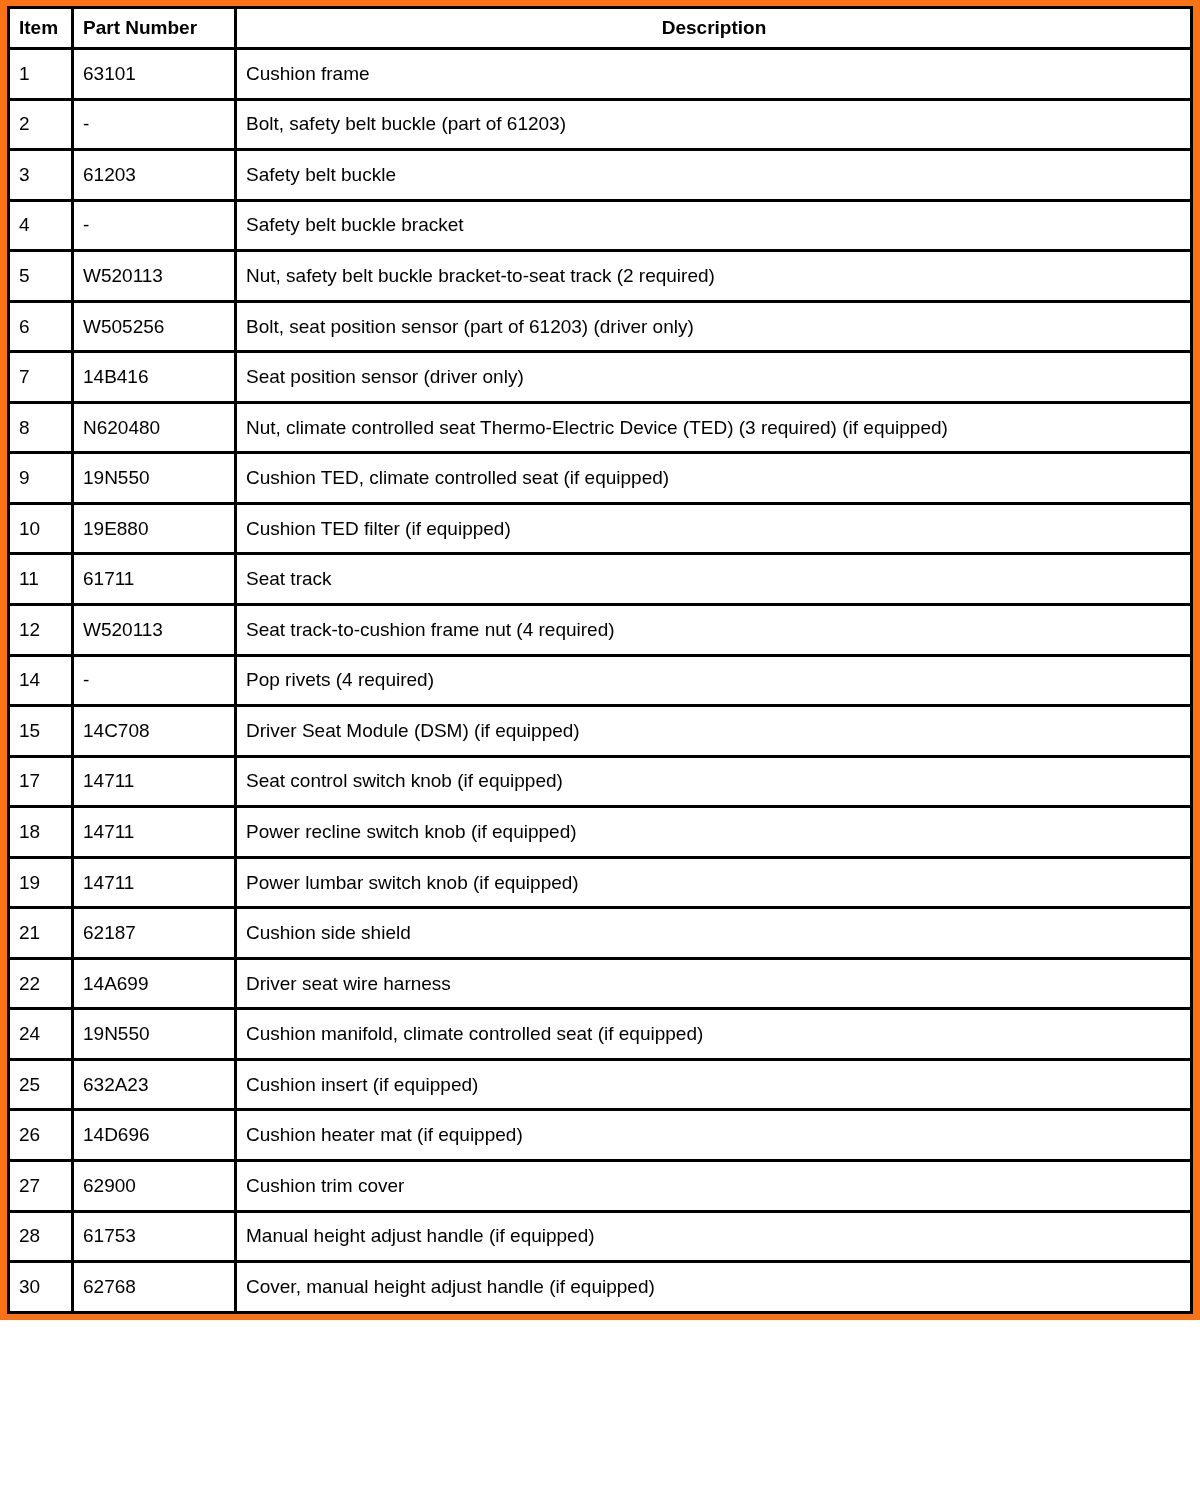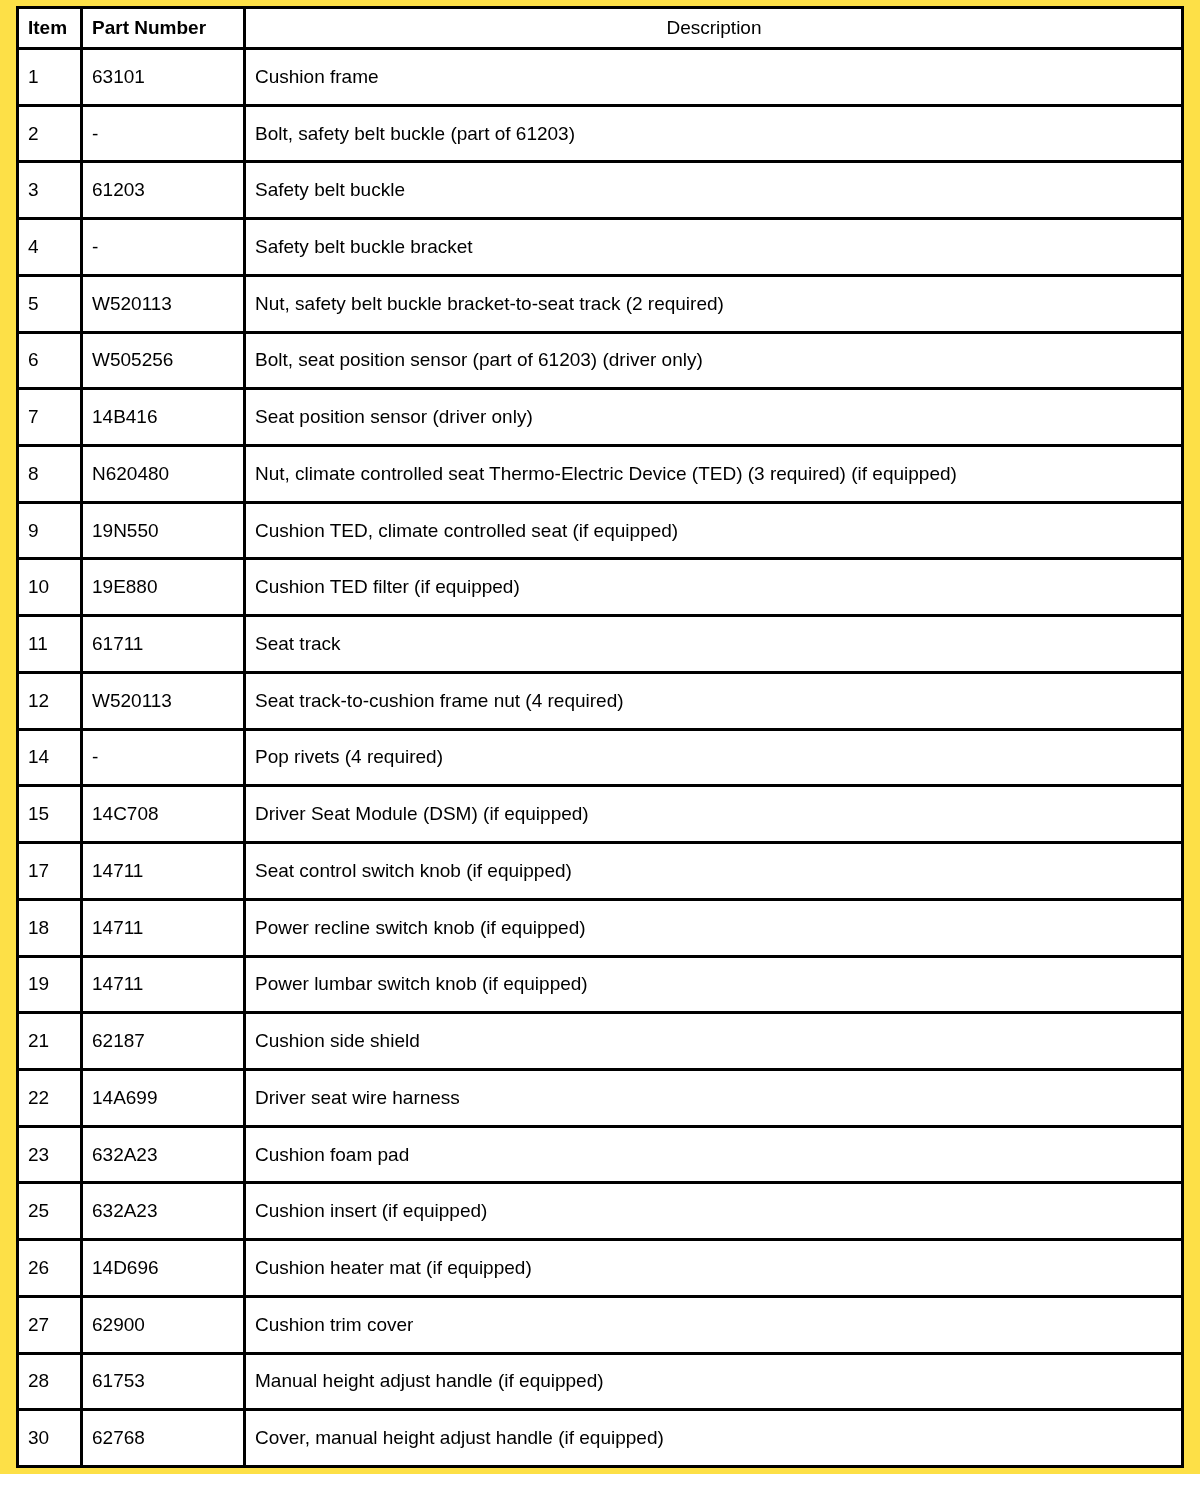--- a/index.html
+++ b/index.html
@@ -4,23 +4,23 @@
 <style>
   html, body {
     margin: 0;
     padding: 0;
     background: #ffffff;
     width: 1200px;
   }
   .page {
     box-sizing: border-box;
     width: 1200px;
-    height: 1474px;
-    padding: 6px 16px;
-    background: #fde047;
+    height: 1320px;
+    padding: 6px 7px;
+    background: #f97316;
   }
   table.parts-table {
     width: 100%;
     height: 100%;
     border-collapse: collapse;
     table-layout: fixed;
     font-family: "Liberation Sans", "DejaVu Sans", sans-serif;
     font-size: 19px;
     color: #000000;
     background: #ffffff;
@@ -38,21 +38,21 @@
     white-space: nowrap;
   }
   col.col-item { width: 64px; }
   col.col-part { width: 163px; }
   col.col-desc { width: auto; }
   th.h-item, th.h-part {
     text-align: left;
     font-weight: bold;
   }
   th.h-desc {
-    font-weight: normal;
+    font-weight: bold;
   }
   td {
     text-align: left;
     font-weight: normal;
   }
 </style>
 </head>
 <body>
 
 <div class="page">
@@ -160,23 +160,23 @@
           <td>21</td>
           <td>62187</td>
           <td>Cushion side shield</td>
         </tr>
         <tr>
           <td>22</td>
           <td>14A699</td>
           <td>Driver seat wire harness</td>
         </tr>
         <tr>
-          <td>23</td>
-          <td>632A23</td>
-          <td>Cushion foam pad</td>
+          <td>24</td>
+          <td>19N550</td>
+          <td>Cushion manifold, climate controlled seat (if equipped)</td>
         </tr>
         <tr>
           <td>25</td>
           <td>632A23</td>
           <td>Cushion insert (if equipped)</td>
         </tr>
         <tr>
           <td>26</td>
           <td>14D696</td>
           <td>Cushion heater mat (if equipped)</td>

